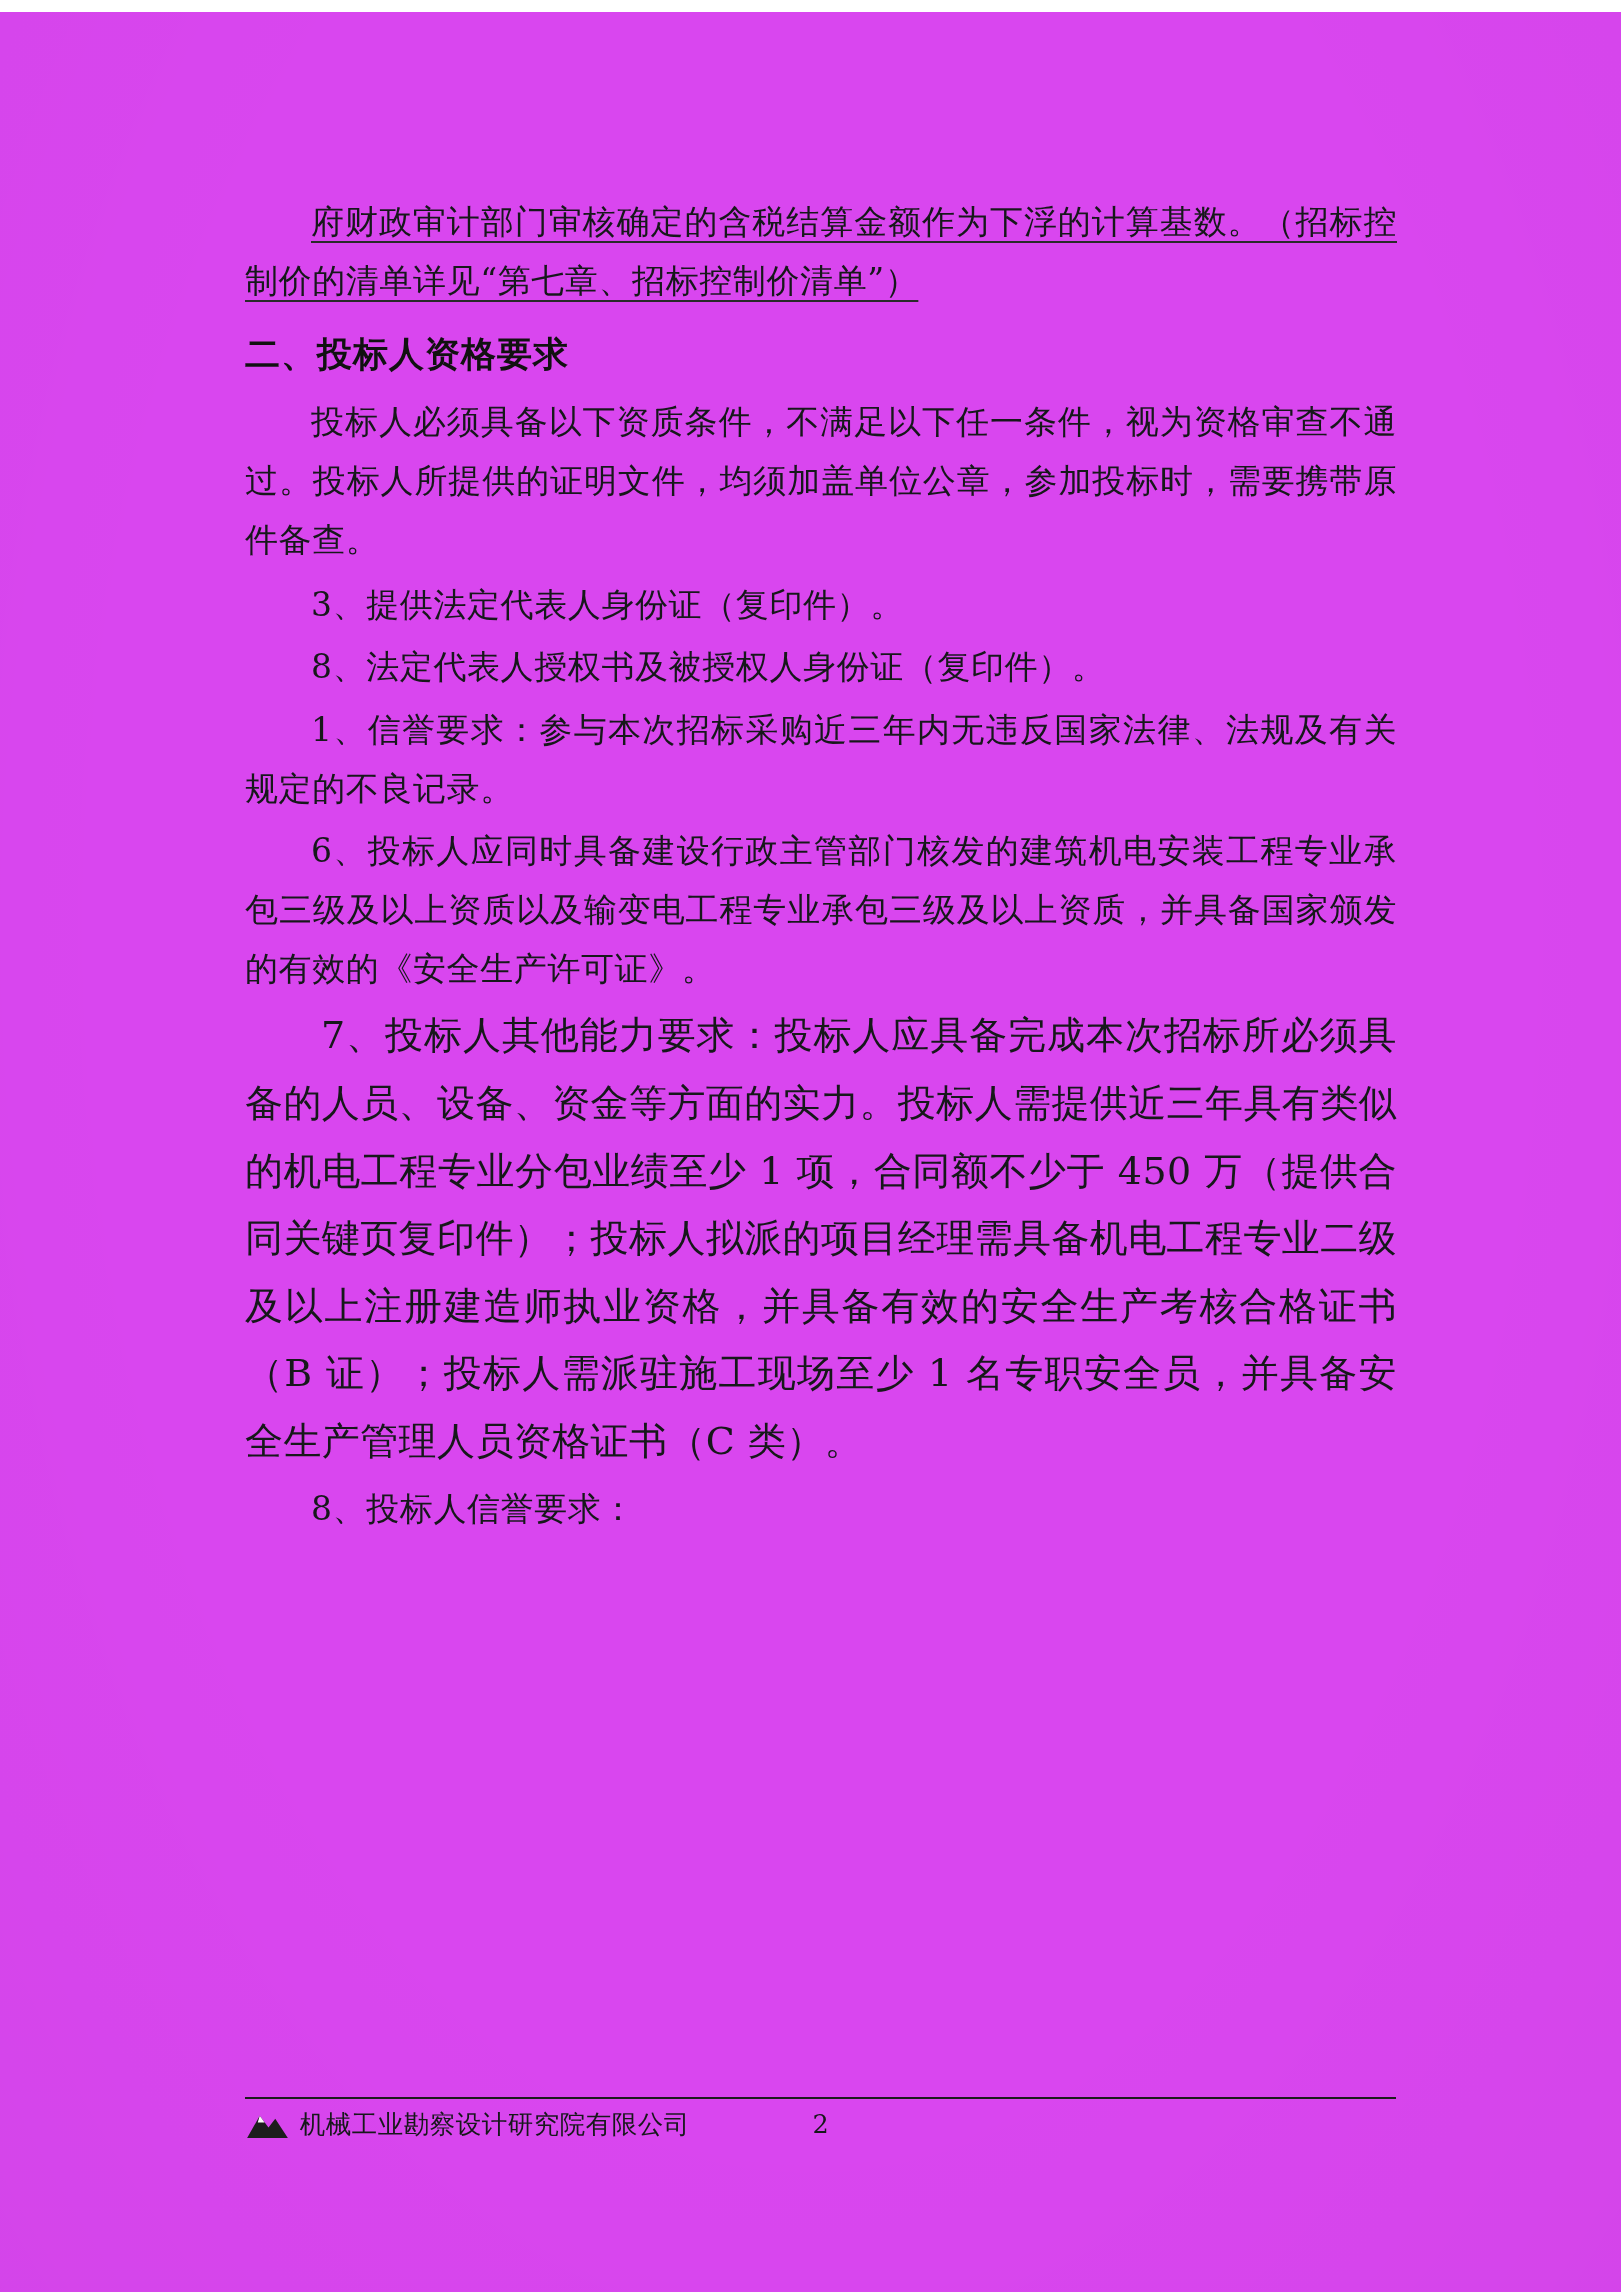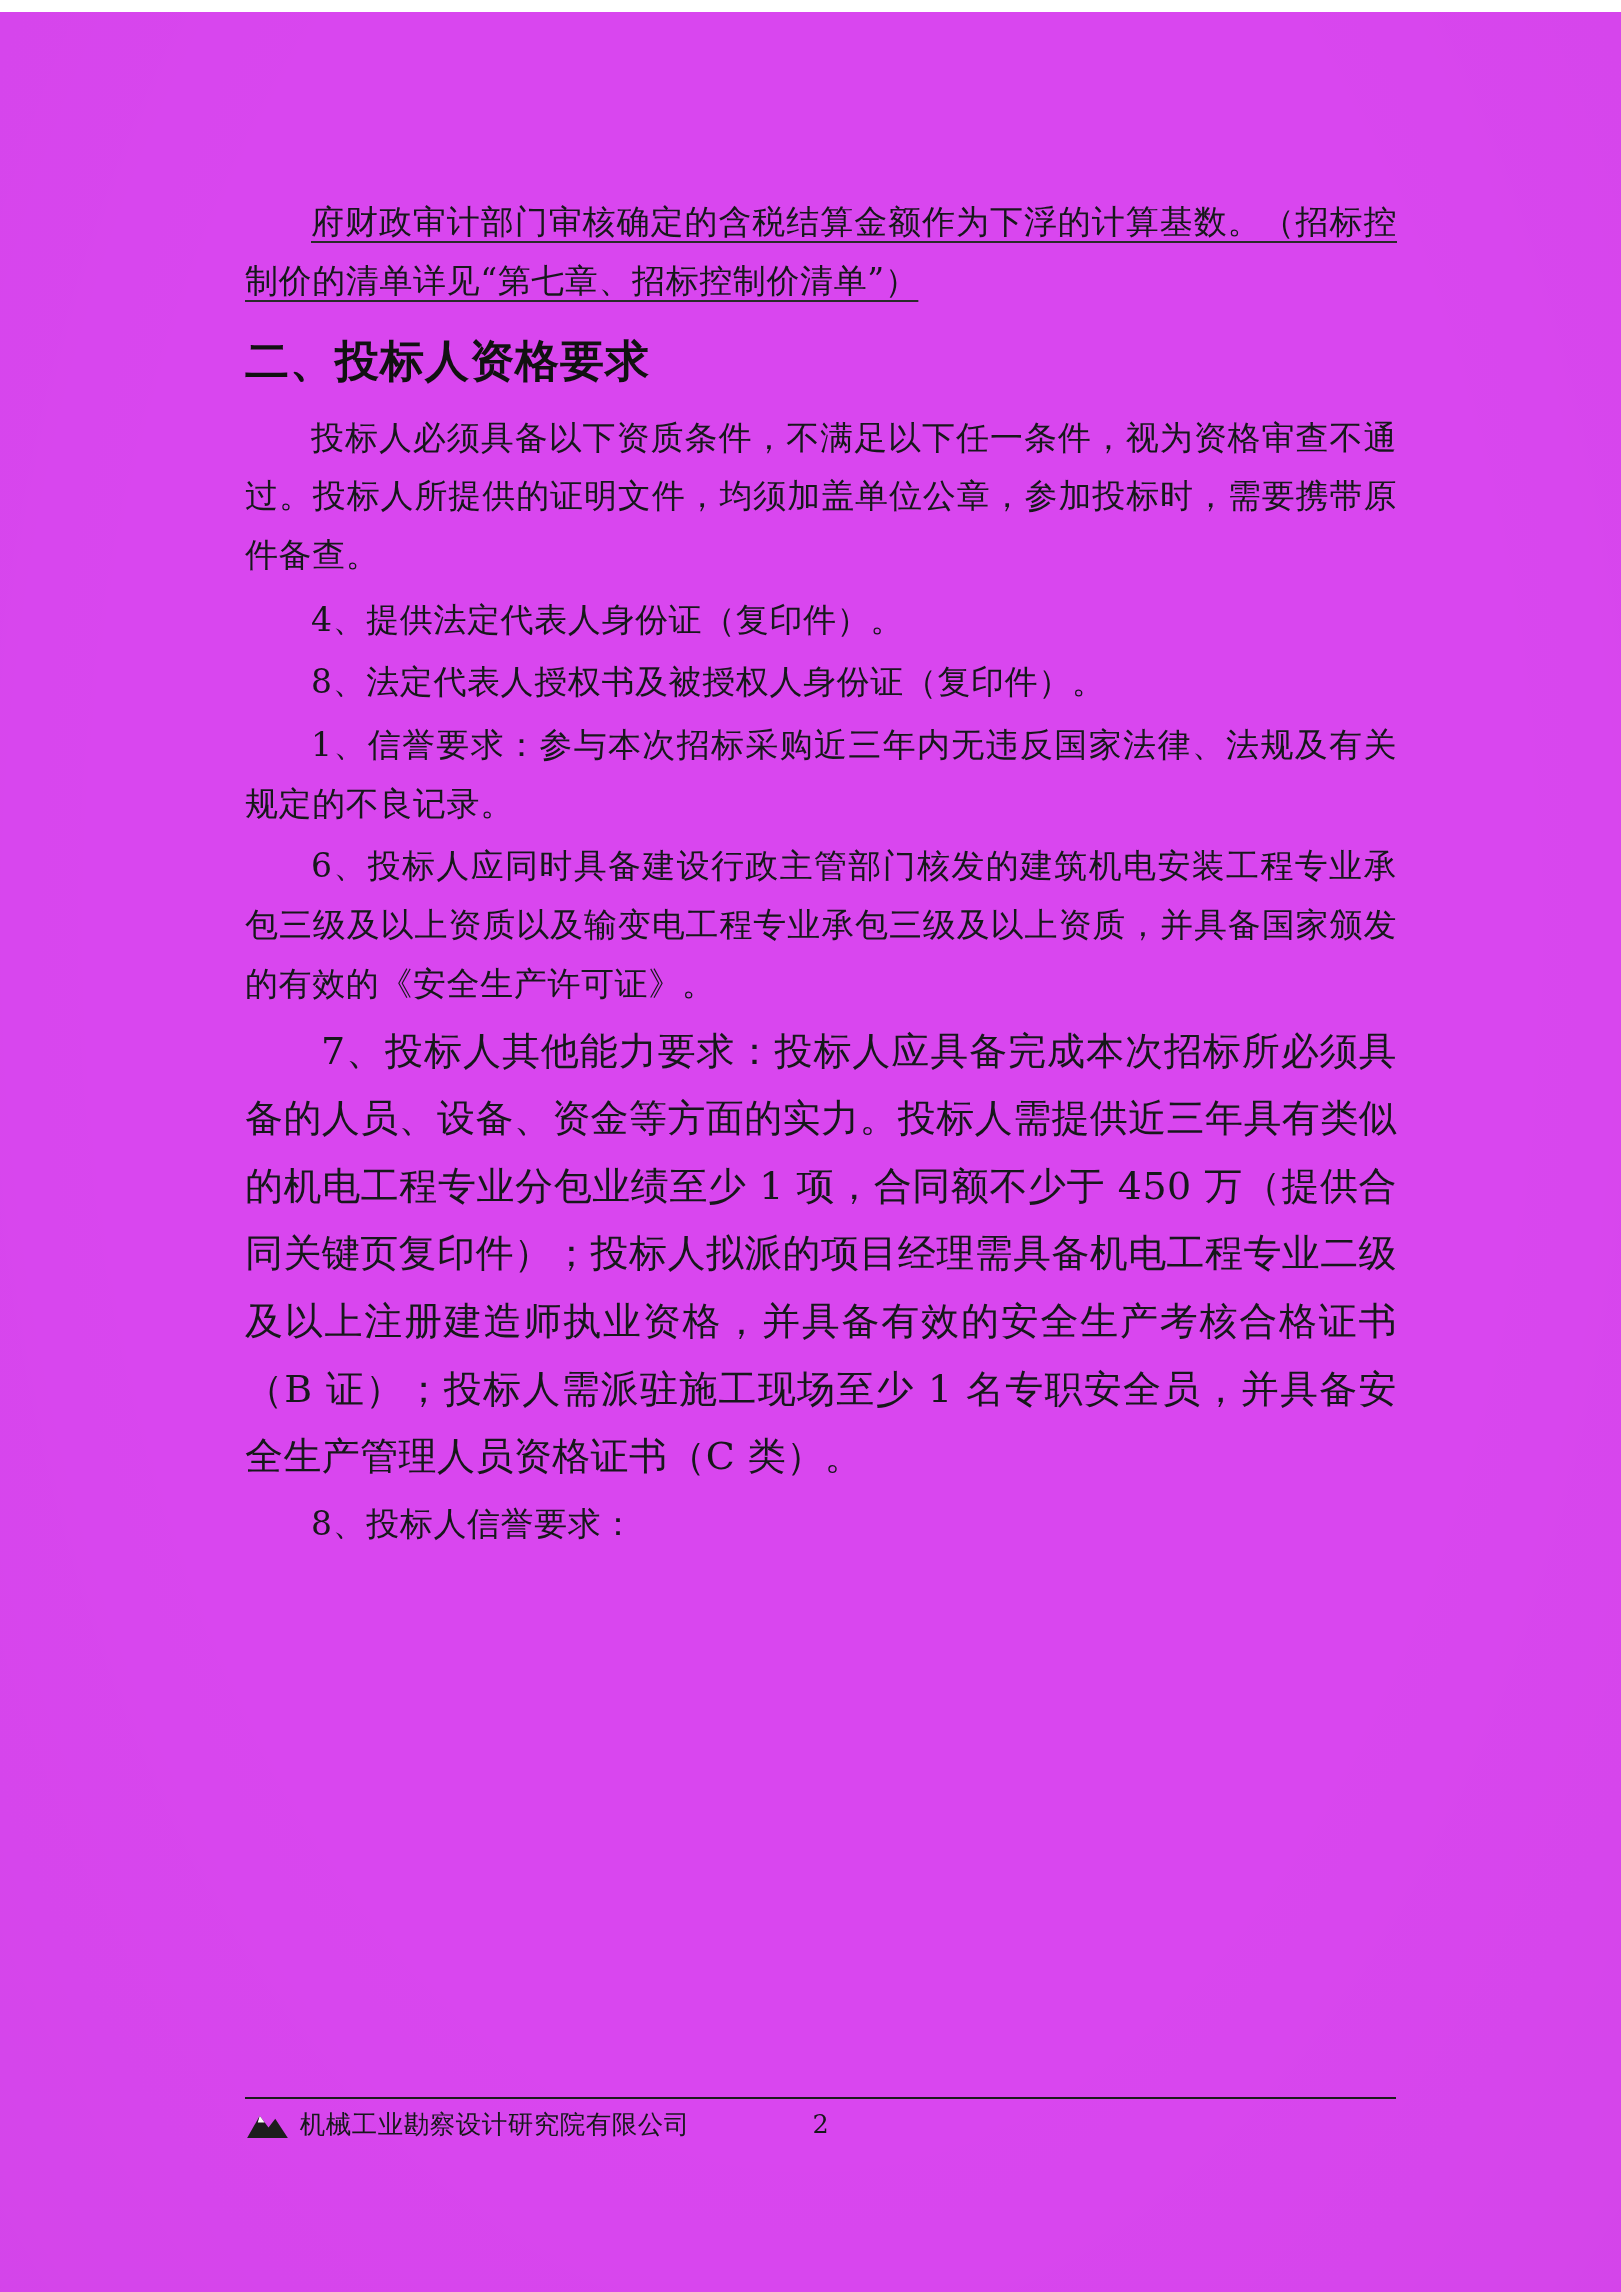--- a/index.html
+++ b/index.html
@@ -46,21 +46,21 @@
   .indent {
     text-indent: 2em;
   }
   .underline-block {
     text-decoration: underline;
     text-underline-offset: 7.8px;
     text-decoration-thickness: 2px;
     text-decoration-color: #2a2a2a;
   }
   .heading {
-    font-size: 44px;
+    font-size: 35px;
     font-weight: bold;
     line-height: 1.7;
     letter-spacing: 1px;
     margin: 13.7px 0 9.8px 0;
     color: #111;
   }
   .list-item {
     font-size: 33px;
     line-height: 1.78;
     letter-spacing: 0.6px;
@@ -134,21 +134,21 @@
 
   <div class="content">
 
     <p class="para indent underline-block">府财政审计部门审核确定的含税结算金额作为下浮的计算基数。（招标控制价的清单详见“第七章、招标控制价清单”）</p>
 
     <h2 class="heading">二、投标人资格要求</h2>
 
     <p class="para indent">投标人必须具备以下资质条件，不满足以下任一条件，视为资格审查不通过。投标人所提供的证明文件，均须加盖单位公章，参加投标时，需要携带原件备查。</p>
 
 
-    <p class="list-item">4、提供法定代表人身份证（复印件）。</p>
+    <p class="list-item">3、提供法定代表人身份证（复印件）。</p>
 
     <p class="list-item">8、法定代表人授权书及被授权人身份证（复印件）。</p>
 
 
     <p class="list-item">1、信誉要求：参与本次招标采购近三年内无违反国家法律、法规及有关规定的不良记录。</p>
 
     <p class="list-item">6、投标人应同时具备建设行政主管部门核发的建筑机电安装工程专业承包三级及以上资质以及输变电工程专业承包三级及以上资质，并具备国家颁发的有效的《安全生产许可证》。</p>
 
     <p class="block-7">7、投标人其他能力要求：投标人应具备完成本次招标所必须具备的人员、设备、资金等方面的实力。投标人需提供近三年具有类似的机电工程专业分包业绩至少 1 项，合同额不少于 450 万（提供合同关键页复印件）；投标人拟派的项目经理需具备机电工程专业二级及以上注册建造师执业资格，并具备有效的安全生产考核合格证书（B 证）；投标人需派驻施工现场至少 1 名专职安全员，并具备安全生产管理人员资格证书（C 类）。</p>
 

